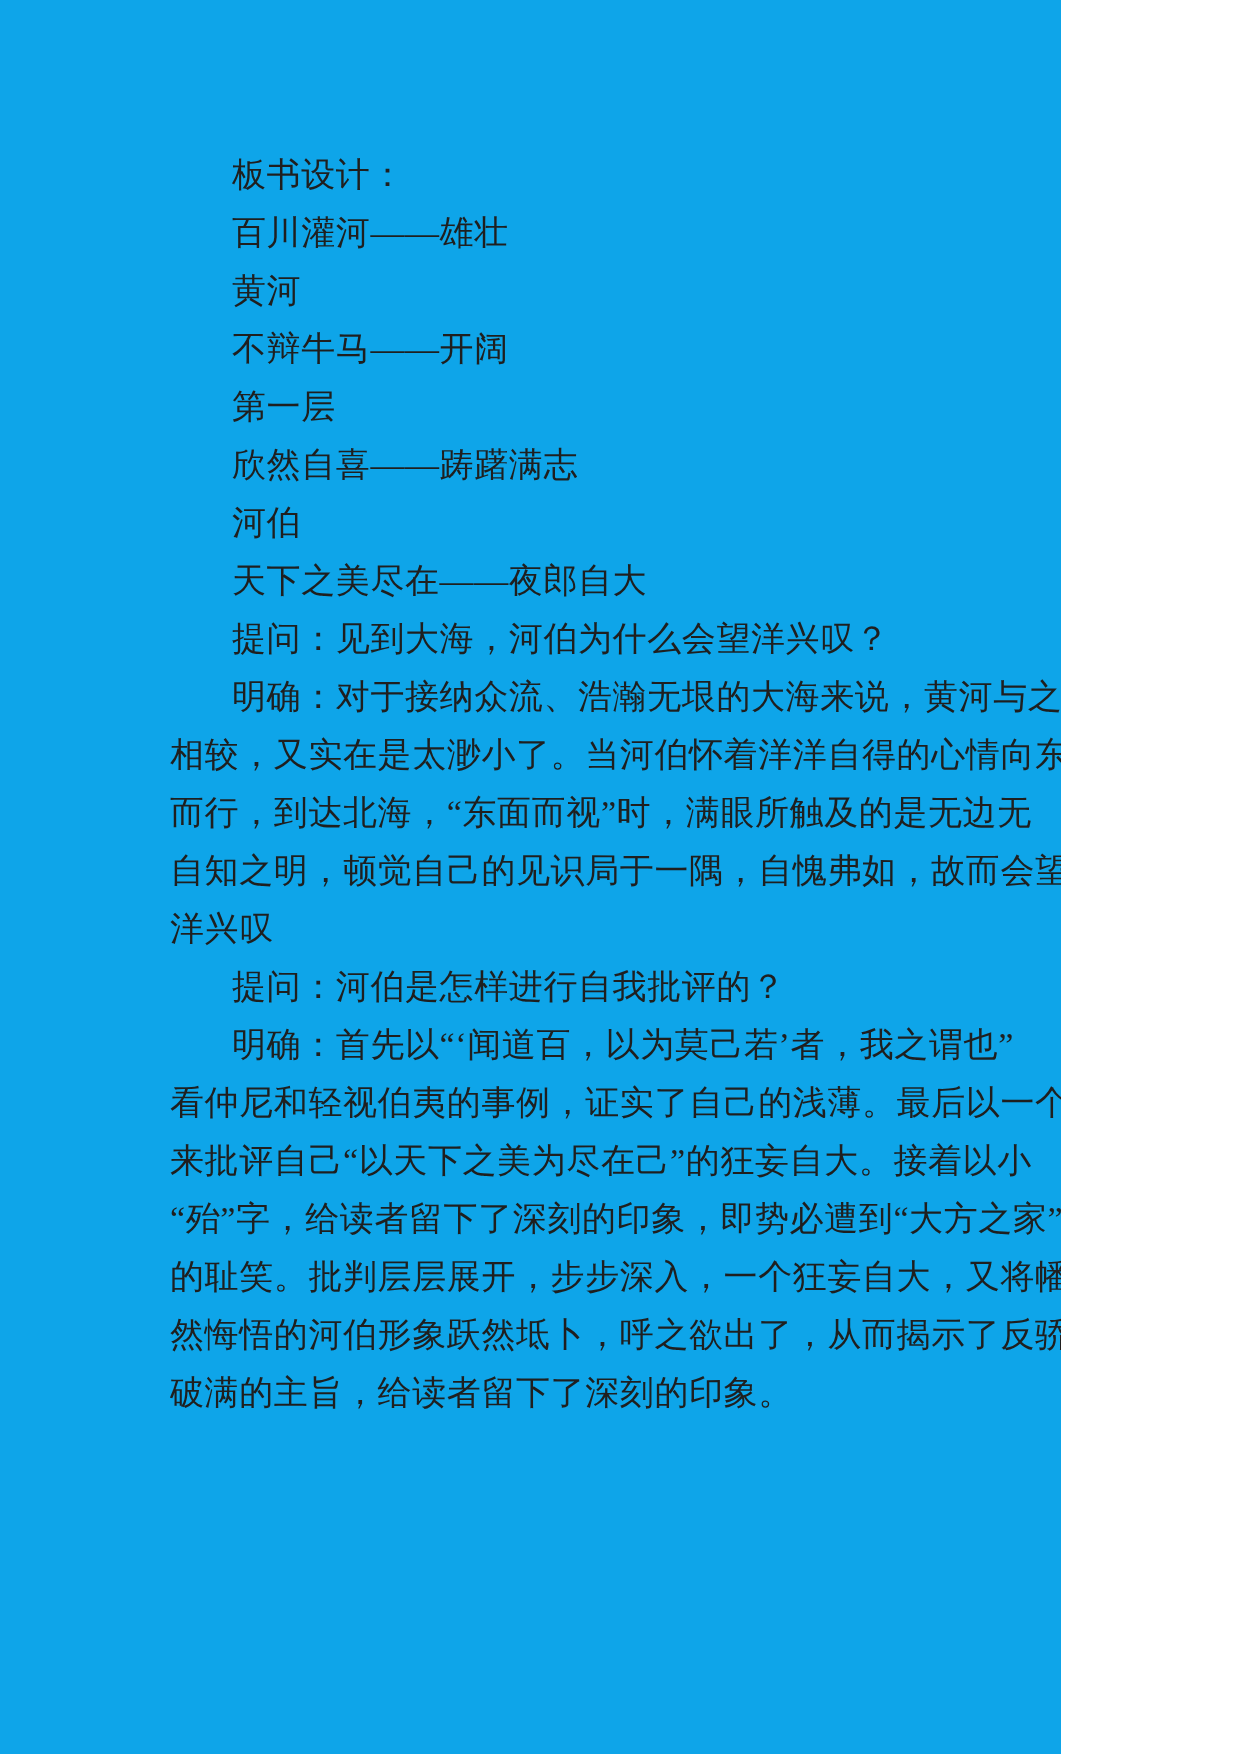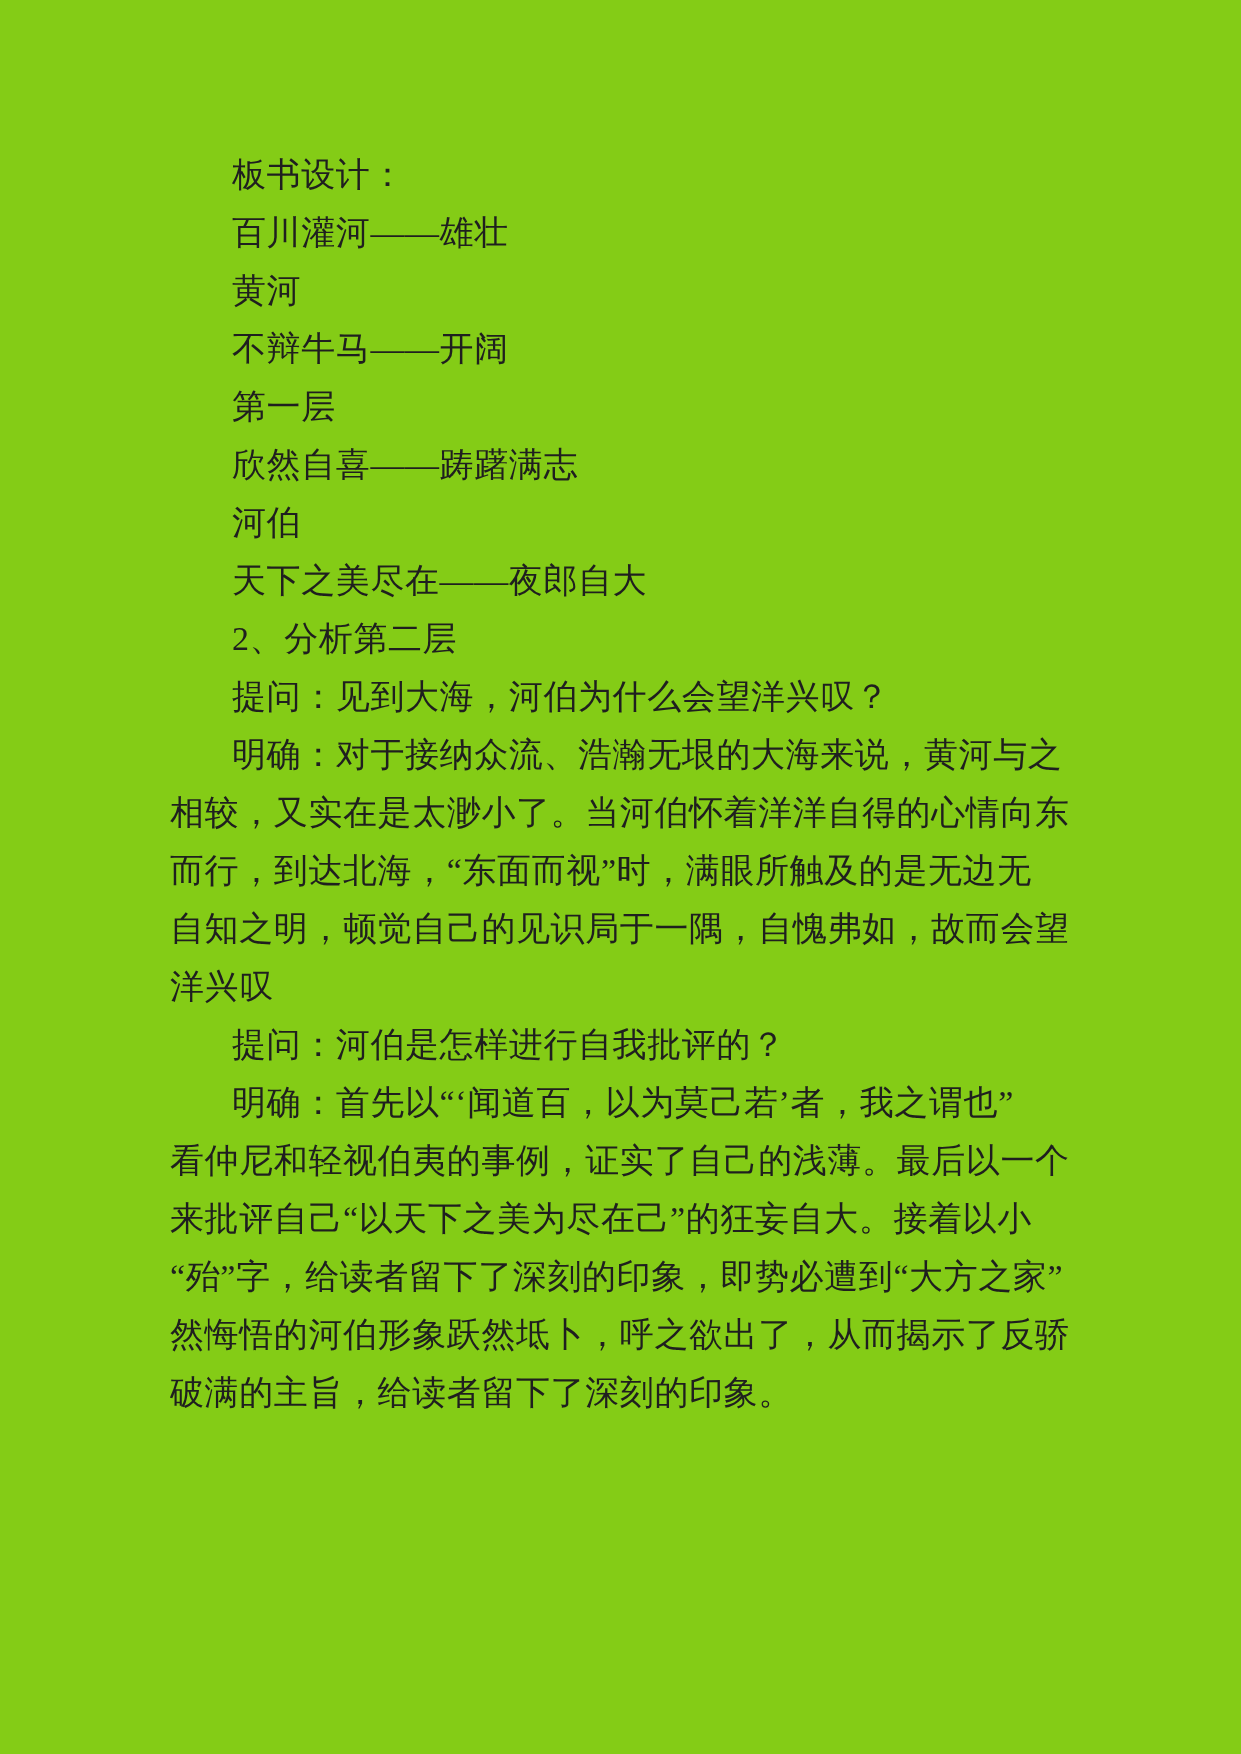--- a/index.html
+++ b/index.html
@@ -2,23 +2,23 @@
 <html><head>
 <meta charset="utf-8">
 <style>
   html, body {
     margin: 0;
     padding: 0;
     background: #ffffff;
   }
   .page {
     position: relative;
-    width: 1241px;
+    width: 1061px;
     height: 1754px;
-    background: #84cc16;
+    background: #0ea5e9;
     overflow: hidden;
     font-family: "Liberation Serif", "DejaVu Serif", serif;
     color: #1f1f1f;
   }
   .text-content {
     position: absolute;
     left: 170px;
     top: 146px;
     width: 905px;
   }
@@ -41,28 +41,28 @@
 <div class="page">
   <div class="text-content">
       <div class="line indent">板书设计：</div>
       <div class="line indent">百川灌河——雄壮</div>
       <div class="line indent">黄河</div>
       <div class="line indent">不辩牛马——开阔</div>
       <div class="line indent">第一层</div>
       <div class="line indent">欣然自喜——踌躇满志</div>
       <div class="line indent">河伯</div>
       <div class="line indent">天下之美尽在——夜郎自大</div>
-      <div class="line indent">2、分析第二层</div>
       <div class="line indent">提问：见到大海，河伯为什么会望洋兴叹？</div>
       <div class="line indent">明确：对于接纳众流、浩瀚无垠的大海来说，黄河与之</div>
       <div class="line">相较，又实在是太渺小了。当河伯怀着洋洋自得的心情向东</div>
       <div class="line">而行，到达北海，“东面而视”时，满眼所触及的是无边无</div>
       <div class="line">自知之明，顿觉自己的见识局于一隅，自愧弗如，故而会望</div>
       <div class="line">洋兴叹</div>
       <div class="line indent">提问：河伯是怎样进行自我批评的？</div>
       <div class="line indent">明确：首先以“‘闻道百，以为莫己若’者，我之谓也”</div>
       <div class="line">看仲尼和轻视伯夷的事例，证实了自己的浅薄。最后以一个</div>
       <div class="line">来批评自己“以天下之美为尽在己”的狂妄自大。接着以小</div>
       <div class="line">“殆”字，给读者留下了深刻的印象，即势必遭到“大方之家”</div>
+      <div class="line">的耻笑。批判层层展开，步步深入，一个狂妄自大，又将幡</div>
       <div class="line">然悔悟的河伯形象跃然坻卜，呼之欲出了，从而揭示了反骄</div>
       <div class="line">破满的主旨，给读者留下了深刻的印象。</div>
     </div>
 </div>
 
 </body></html>

